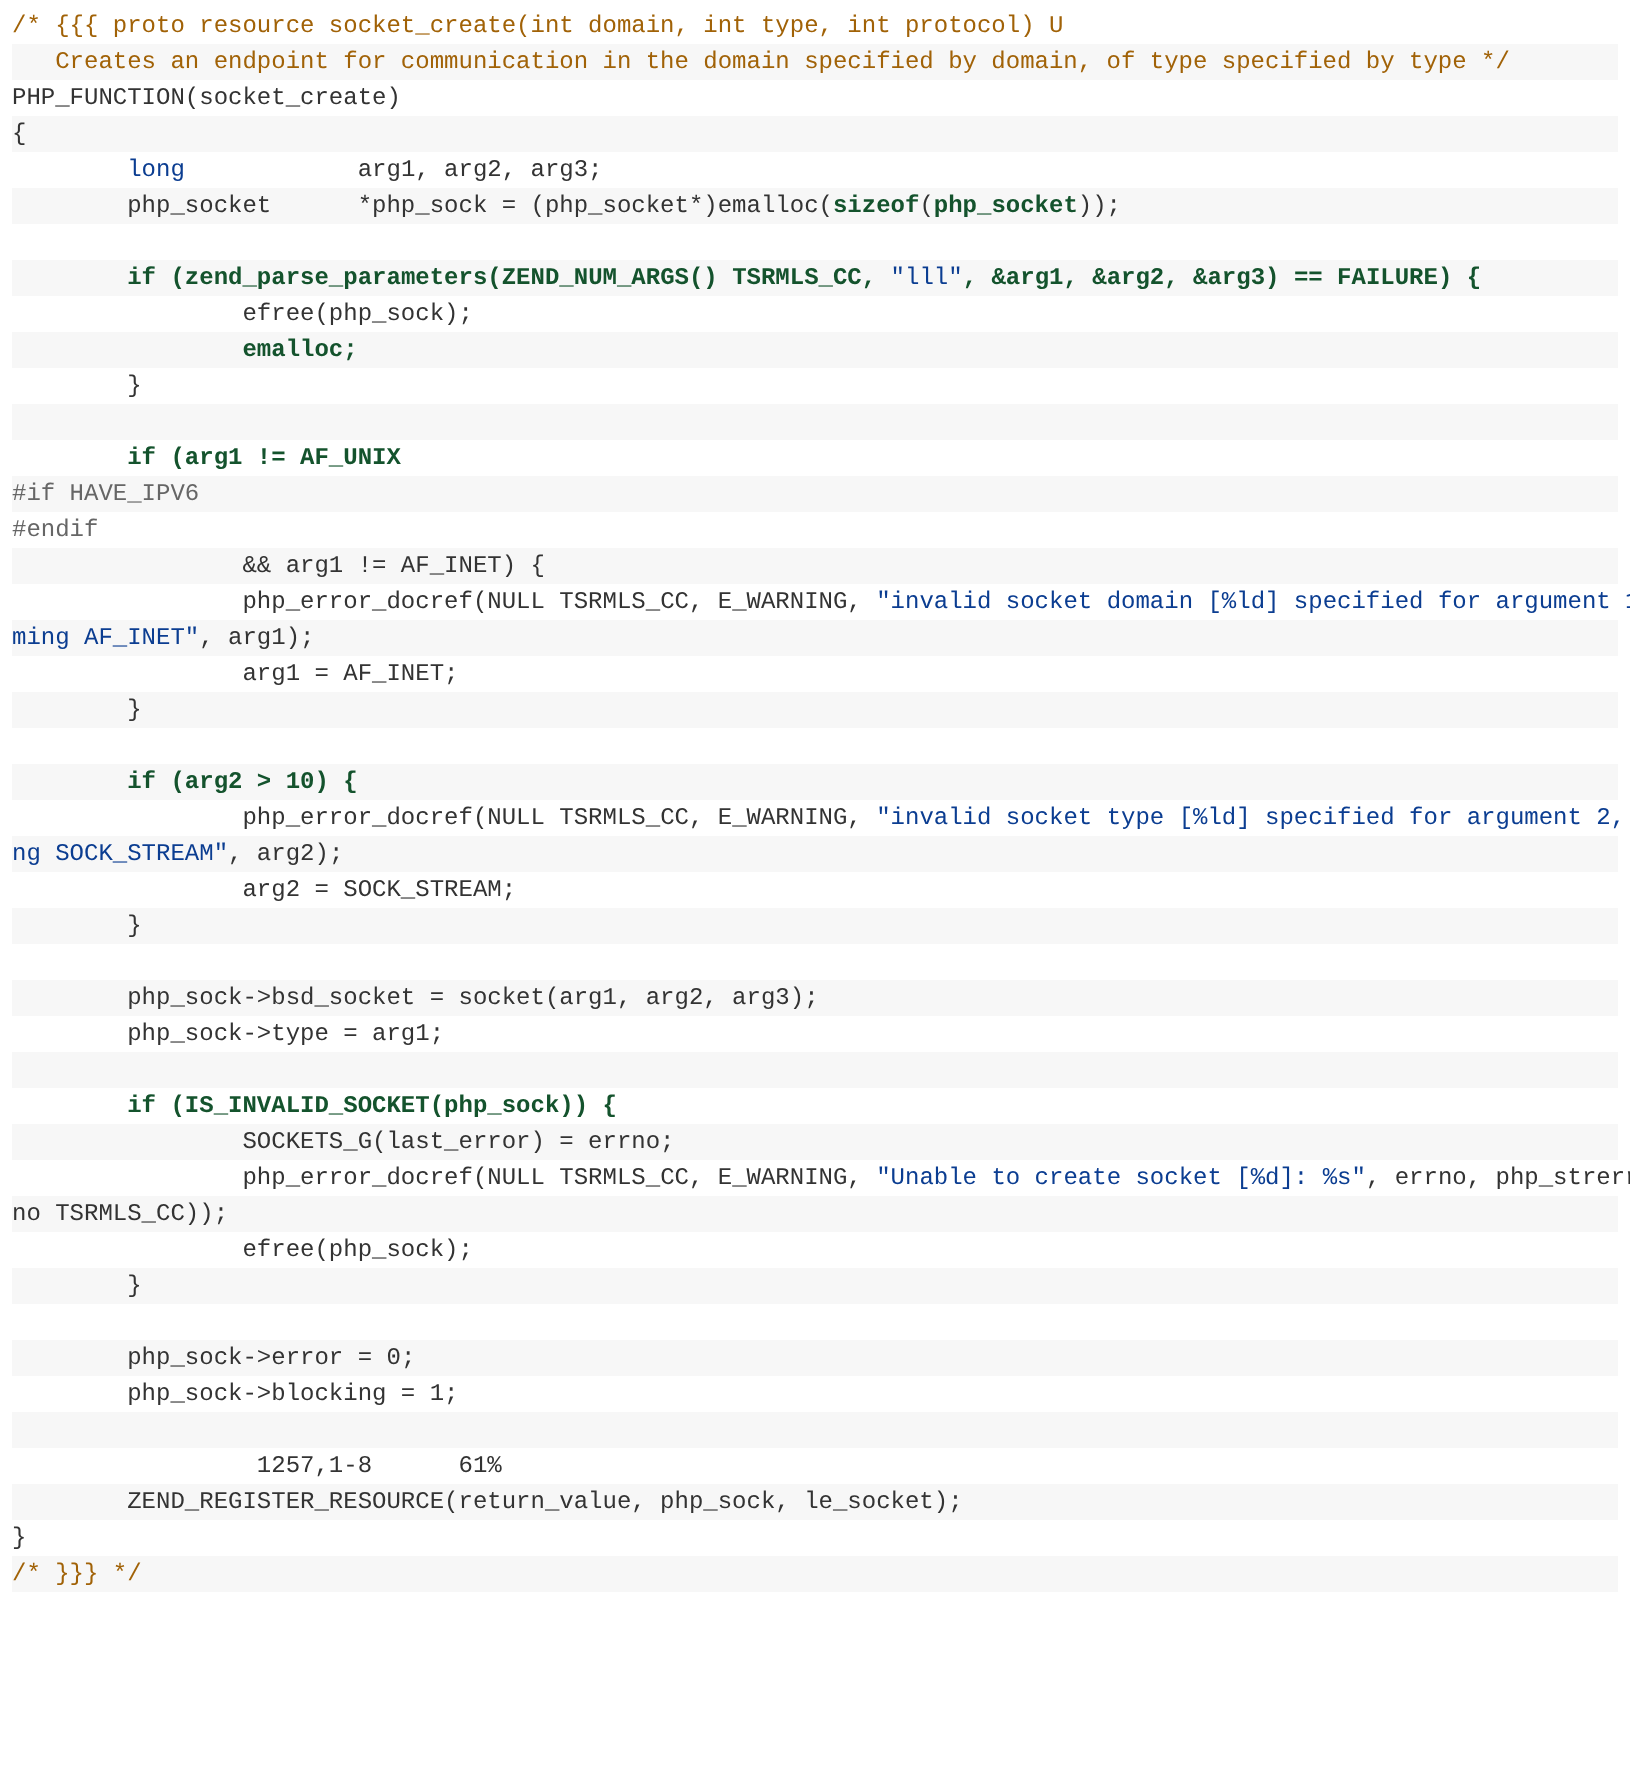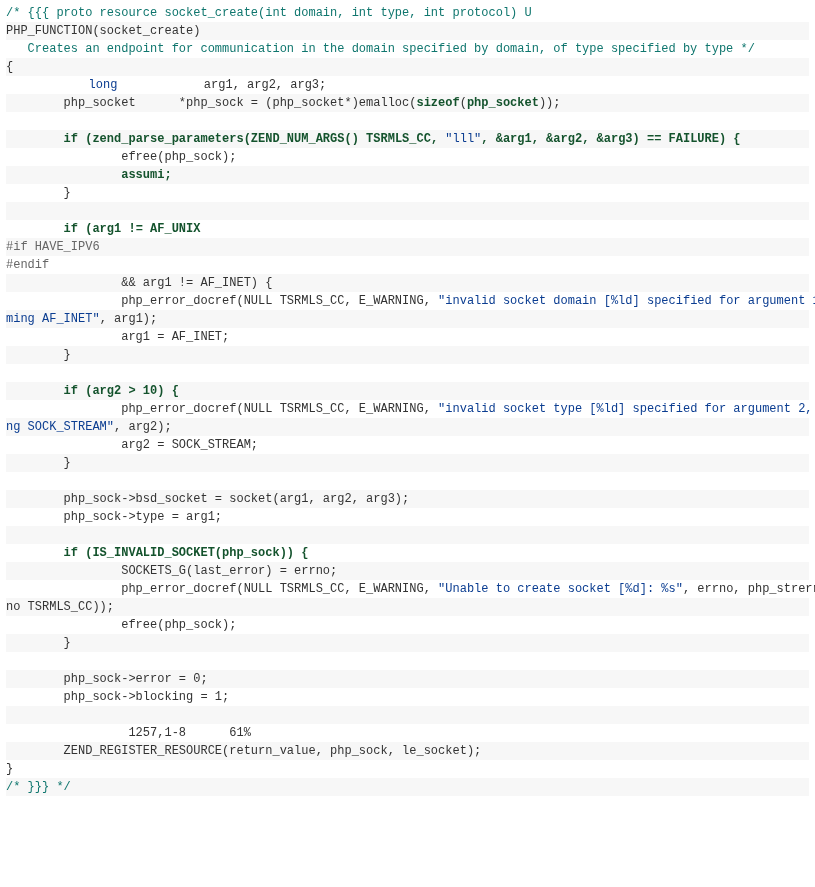--- a/index.html
+++ b/index.html
@@ -11,41 +11,41 @@
       line-height: 18px;
       padding: 4px 6px;
     }
     .line {
       white-space: pre;
       min-height: 18px;
     }
     .line:nth-child(even) {
       background: #f7f7f7;
     }
-    .c-comment { color: #0f766e; }
+    .c-comment { color: #a16207; }
     .c-keyword { color: #14532d; font-weight: bold; }
-    .c-type { color: #0b3d91; margin-left: 25px; }
+    .c-type { color: #0b3d91; }
     .c-string { color: #0b3d91; }
     .c-pp { color: #666; }
     .c-normal { color: #333; }
   </style>
 </head>
 <body>
 
 <div id="code-container">
     <div class="line"><span class="c-comment">/* {{{ proto resource socket_create(int domain, int type, int protocol) U</span></div>
+    <div class="line"><span class="c-comment">   Creates an endpoint for communication in the domain specified by domain, of type specified by type */</span></div>
     <div class="line"><span class="c-normal">PHP_FUNCTION(socket_create)</span></div>
-    <div class="line"><span class="c-comment">   Creates an endpoint for communication in the domain specified by domain, of type specified by type */</span></div>
     <div class="line"><span class="c-normal">{</span></div>
     <div class="line"><span class="c-normal">        </span><span class="c-type">long</span><span class="c-normal">            arg1, arg2, arg3;</span></div>
     <div class="line"><span class="c-normal">        php_socket      *php_sock = (php_socket*)emalloc(</span><span class="c-keyword">sizeof</span><span class="c-normal">(</span><span class="c-keyword">php_socket</span><span class="c-normal">));</span></div>
     <div class="line"><span class="c-normal"></span></div>
     <div class="line"><span class="c-normal">        </span><span class="c-keyword">if</span><span class="c-keyword"> (</span><span class="c-keyword">zend_parse_parameters</span><span class="c-keyword">(ZEND_NUM_ARGS() TSRMLS_CC, </span><span class="c-string">"lll"</span><span class="c-keyword">, &amp;arg1, &amp;arg2, &amp;arg3) == FAILURE) {</span></div>
     <div class="line"><span class="c-normal">                efree(php_sock);</span></div>
-    <div class="line"><span class="c-normal">                </span><span class="c-keyword">assumi</span><span class="c-keyword">;</span></div>
+    <div class="line"><span class="c-normal">                </span><span class="c-keyword">emalloc</span><span class="c-keyword">;</span></div>
     <div class="line"><span class="c-normal">        }</span></div>
     <div class="line"><span class="c-normal"></span></div>
     <div class="line"><span class="c-normal">        </span><span class="c-keyword">if</span><span class="c-keyword"> (arg1 != AF_UNIX</span></div>
     <div class="line"><span class="c-pp">#if HAVE_IPV6</span></div>
     <div class="line"><span class="c-pp">#endif</span></div>
     <div class="line"><span class="c-normal">                &amp;&amp; arg1 != AF_INET) {</span></div>
     <div class="line"><span class="c-normal">                php_error_docref(</span><span class="c-normal">NULL</span><span class="c-normal"> TSRMLS_CC, E_WARNING, </span><span class="c-string">"invalid socket domain [%ld] specified for argument 1, assu</span></div>
     <div class="line"><span class="c-string">ming AF_INET"</span><span class="c-normal">, arg1);</span></div>
     <div class="line"><span class="c-normal">                arg1 = AF_INET;</span></div>
     <div class="line"><span class="c-normal">        }</span></div>

